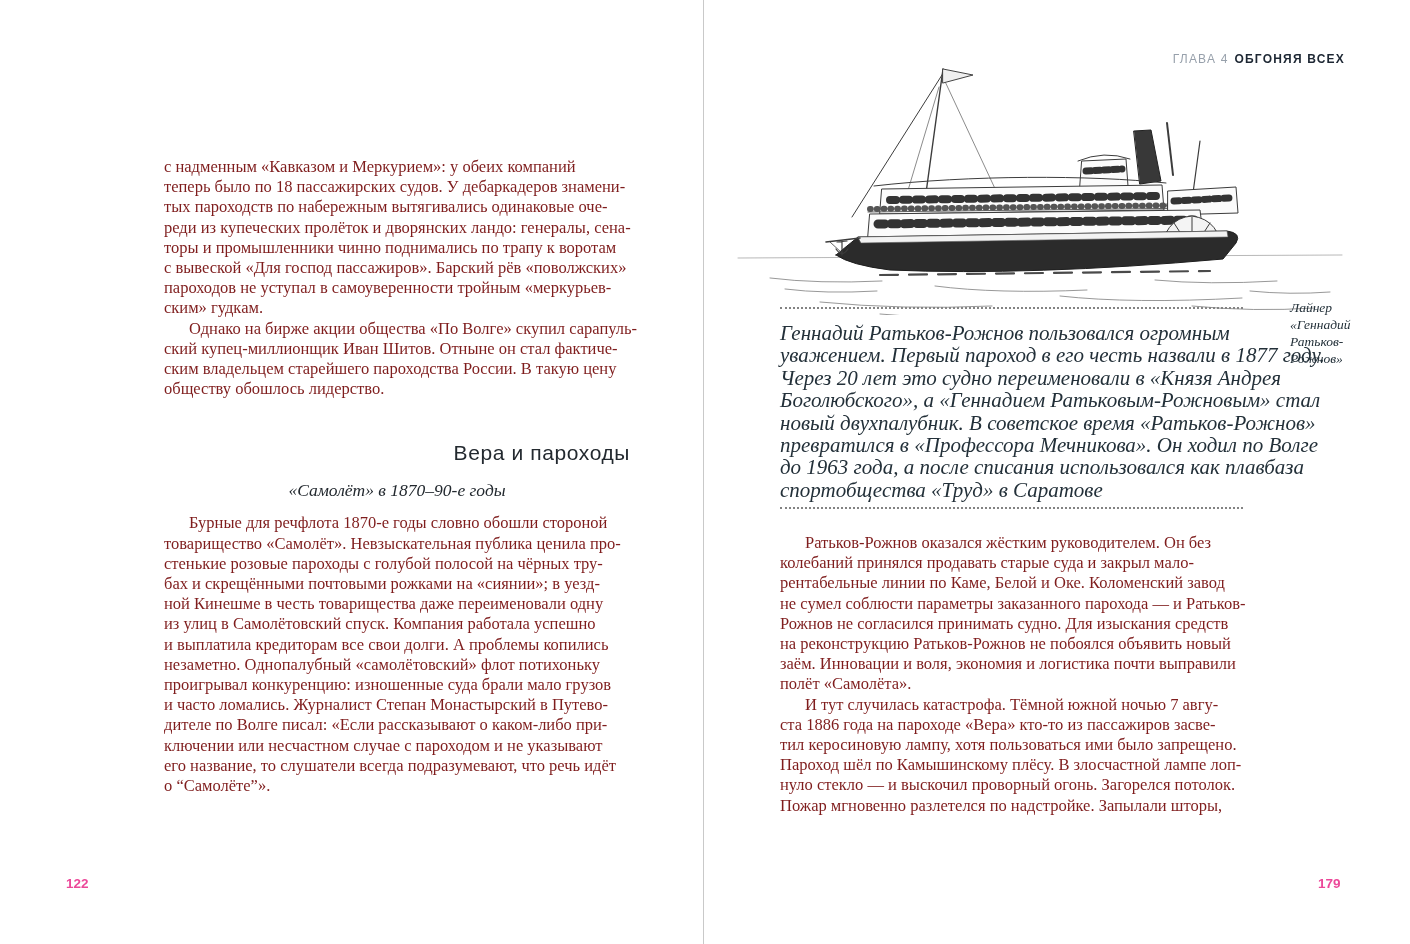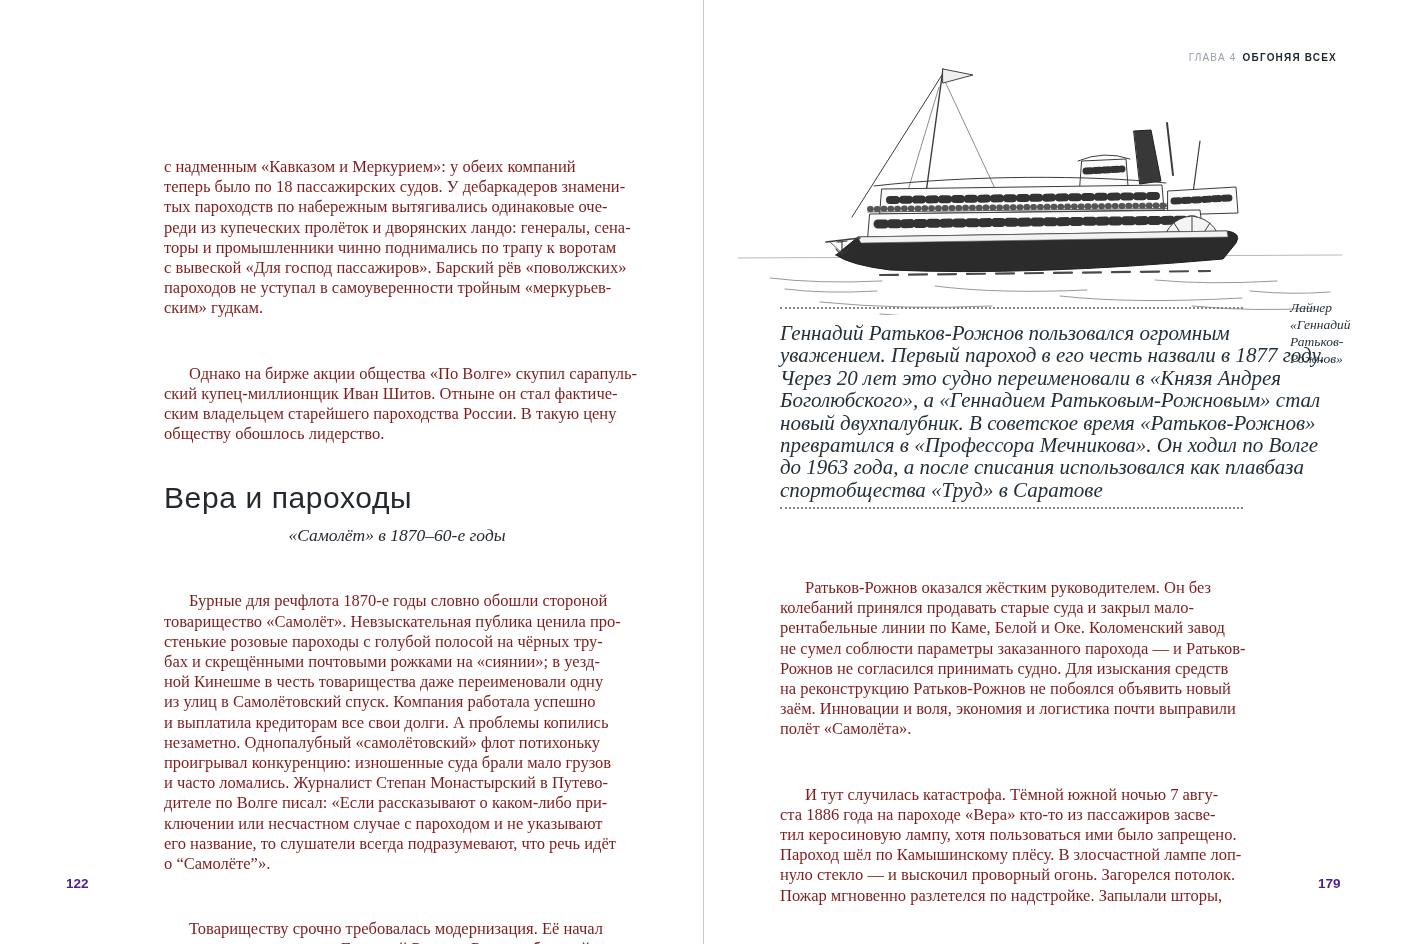--- a/index.html
+++ b/index.html
@@ -1,38 +1,38 @@
 <!DOCTYPE html>
 <html><head>
 <meta charset="utf-8">
 <style>
   html,body{margin:0;padding:0;background:#ffffff;}
   .spread{position:relative;width:1410px;height:944px;background:#ffffff;overflow:hidden;
           font-family:"Liberation Serif",serif;color:#20262e;}
   .divider{position:absolute;left:703px;top:0;width:1px;height:944px;background:#c9c9c9;}
   .col{position:absolute;}
   .para{margin:0;font-size:16.5px;line-height:20.2px;white-space:pre;color:#7f1d1d;}
-  .para.indent{text-indent:25px;margin-top:45px;}
+  .para.indent{text-indent:25px;}
   .section-heading{margin:37px 0 0 0;font-family:"Liberation Sans",sans-serif;font-weight:500;
-          font-size:30px;line-height:34px;letter-spacing:0.6px;text-align:left;color:#23292f;}
+          font-size:21px;line-height:34px;letter-spacing:0.6px;text-align:right;color:#23292f;}
   .section-subtitle{margin:9px 0 12px 0;font-style:italic;font-size:17.5px;line-height:22px;
           text-align:center;color:#23292f;}
-  .running-head{position:absolute;right:73px;top:52px;font-family:"Liberation Sans",sans-serif;
-          font-size:10px;letter-spacing:1.2px;white-space:nowrap;padding-left:8px;}
+  .running-head{position:absolute;right:65px;top:52px;font-family:"Liberation Sans",sans-serif;
+          font-size:12px;letter-spacing:1.2px;white-space:nowrap;padding-left:8px;}
   .chapter-label{color:#97a0ab;font-weight:400;margin-right:6px;}
   .chapter-title{color:#1d2733;font-weight:700;}
   .dotted{position:absolute;left:780px;width:463px;height:0;border-top:2px dotted #838383;}
   .dotted.top{top:307px;}
   .dotted.bottom{top:507px;}
   .caption-block{position:absolute;left:780px;top:322px;width:466px;font-style:italic;
           font-size:21px;line-height:22.4px;white-space:pre;color:#233039;}
   .side-caption{position:absolute;left:1290px;top:299px;width:95px;font-style:italic;
           font-size:13.5px;line-height:17px;white-space:pre;color:#233039;}
   .page-num{position:absolute;font-family:"Liberation Sans",sans-serif;font-weight:700;
-          font-size:13.5px;color:#4c1d95;}
+          font-size:13.5px;color:#ec4899;}
   .page-num.left-num{left:66px;top:876px;}
   .page-num.right-num{left:1318px;top:876px;}
   .illustration{position:absolute;left:730px;top:45px;}
 </style>
 </head>
 <body>
 
 <div class="spread">
 
   <div>
@@ -43,39 +43,35 @@
 реди из купеческих пролёток и дворянских ландо: генералы, сена-
 торы и промышленники чинно поднимались по трапу к воротам
 с вывеской «Для господ пассажиров». Барский рёв «поволжских»
 пароходов не уступал в самоуверенности тройным «меркурьев-
 ским» гудкам.</p>
       <p class="para indent">Однако на бирже акции общества «По Волге» скупил сарапуль-
 ский купец-миллионщик Иван Шитов. Отныне он стал фактиче-
 ским владельцем старейшего пароходства России. В такую цену
 обществу обошлось лидерство.</p>
       <h2 class="section-heading">Вера и пароходы</h2>
-      <div class="section-subtitle">«Самолёт» в 1870–60-е годы</div>
+      <div class="section-subtitle">«Самолёт» в 1870–90-е годы</div>
       <p class="para indent">Бурные для речфлота 1870-е годы словно обошли стороной
 товарищество «Самолёт». Невзыскательная публика ценила про-
 стенькие розовые пароходы с голубой полосой на чёрных тру-
 бах и скрещёнными почтовыми рожками на «сиянии»; в уезд-
 ной Кинешме в честь товарищества даже переименовали одну
 из улиц в Самолётовский спуск. Компания работала успешно
 и выплатила кредиторам все свои долги. А проблемы копились
 незаметно. Однопалубный «самолётовский» флот потихоньку
 проигрывал конкуренцию: изношенные суда брали мало грузов
 и часто ломались. Журналист Степан Монастырский в Путево-
 дителе по Волге писал: «Если рассказывают о каком-либо при-
 ключении или несчастном случае с пароходом и не указывают
 его название, то слушатели всегда подразумевают, что речь идёт
 о “Самолёте”».</p>
-      <p class="para indent">Товариществу срочно требовалась модернизация. Её начал
-директор-распорядитель Геннадий Ратьков-Рожнов, бывший
-моряк. В 1880 году на Волгу вышла «Вера» — первый двухпа-
-лубник «Самолёта», построенный, как обычно у товарищества,</p>
     </div>
     <div class="page-num left-num">122</div>
   </div>
 
   <div class="divider"></div>
 
   <div>
 
     <div class="running-head">
       <span class="chapter-label">ГЛАВА 4</span><span class="chapter-title">ОБГОНЯЯ ВСЕХ</span>

